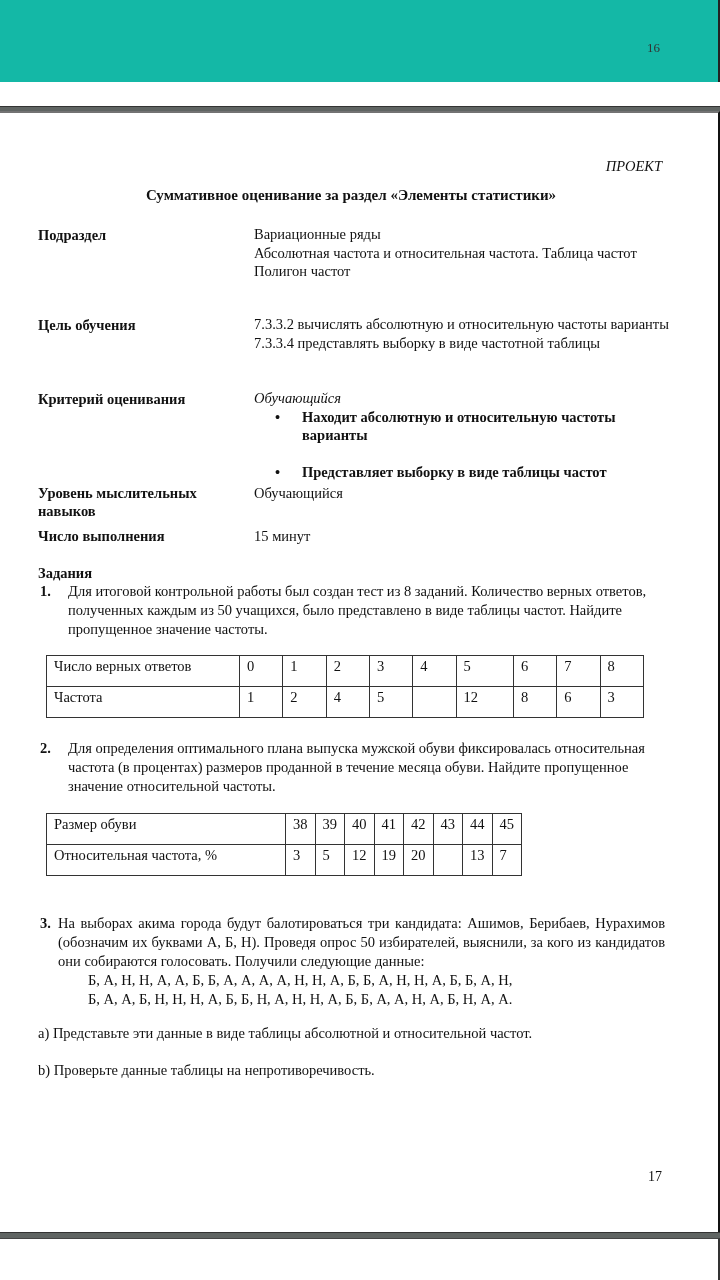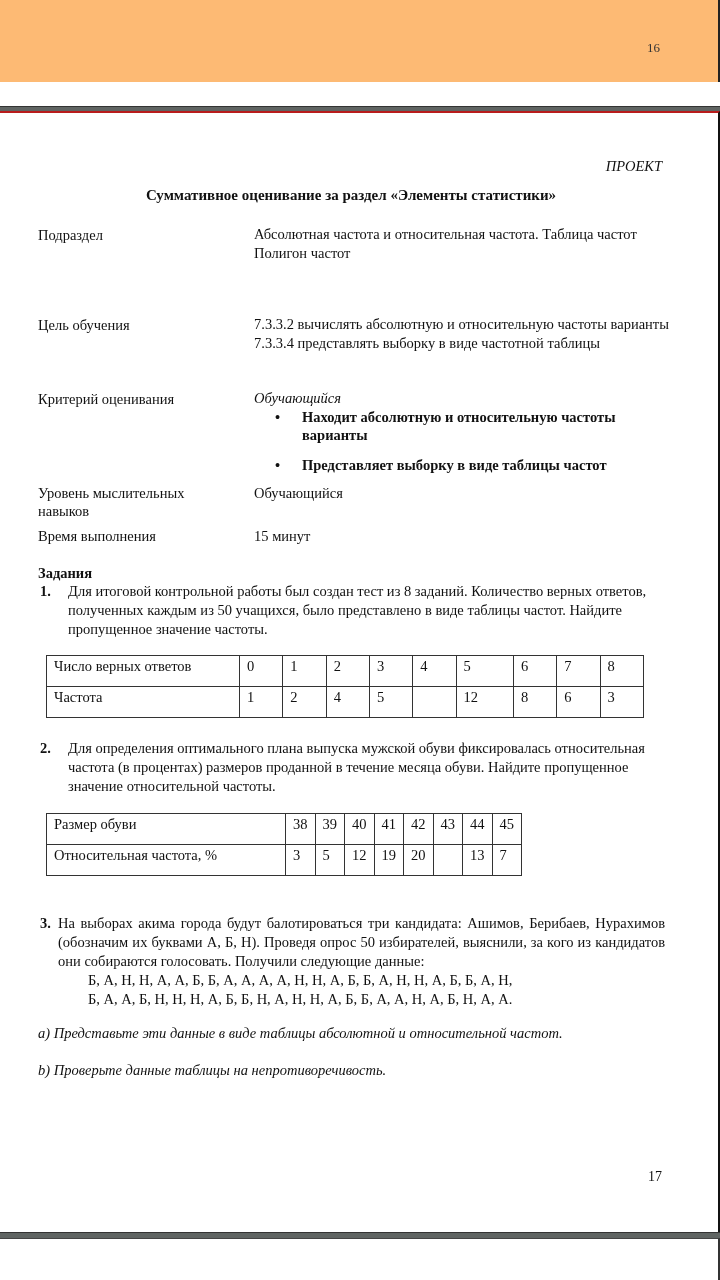--- a/index.html
+++ b/index.html
@@ -1,80 +1,81 @@
 <!DOCTYPE html>
 <html><head>
 <meta charset="utf-8">
 <style>
   html, body { margin:0; padding:0; }
   body { width:720px; height:1280px; background:#fff; position:relative; overflow:hidden;
          font-family:"Liberation Serif", serif; color:#111; font-size:14.5px; }
-  .page-top { position:absolute; left:0; top:0; width:718px; height:82px; border-right:2px solid #222; background:#fdba74; }
+  .page-top { position:absolute; left:0; top:0; width:718px; height:82px; border-right:2px solid #222; background:#14b8a6; }
   .sep { position:absolute; left:0; width:720px; height:5px; background:#5f6462; border-top:1px solid #333; border-bottom:1px solid #333; }
-  .page { position:absolute; left:0; top:111px; width:718px; height:1119px; border-top:2px solid #b91c1c; border-right:2px solid #111; border-bottom:2px solid #111; background:#fff; }
+  .page { position:absolute; left:0; top:111px; width:718px; height:1119px; border-top:2px solid #737373; border-right:2px solid #111; border-bottom:2px solid #111; background:#fff; }
   .page-bottom { position:absolute; left:0; top:1238px; width:718px; height:42px; border-right:2px solid #333; border-top:1px solid #444; background:#fff;}
   .pnum-top { position:absolute; right:58px; top:40px; font-size:13px; color:#333; }
   .abs { position:absolute; }
   .proj { right:56px; top:45px; font-style:italic; font-size:14.5px; }
   .title { left:0; width:702px; text-align:center; top:74px; font-weight:bold; font-size:15px; }
-  .lbl { left:38px; font-weight:normal; font-size:14.5px; line-height:18px; }
+  .lbl { left:38px; font-weight:bold; font-size:14.5px; line-height:18px; }
   .val { left:254px; width:420px; font-size:14.5px; line-height:18.5px; }
   .val ul { margin:0; padding:0 0 0 48px; list-style:none;font-weight:bold; }
   .val li { position:relative; padding-left:0; }
   .val li::before { content:"•"; position:absolute; left:-27px; }
   .tasks-h { left:38px; top:452px; font-weight:bold; }
   .task { left:40px; width:610px; line-height:19px; }
   .task .num { position:absolute; left:0; font-weight:bold; }
   .task .txt { display:block; margin-left:28px; }
   table.ft { position:absolute; border-collapse:collapse; font-size:14.5px; }
   table.ft td { border:1px solid #333; padding:2px 7px 11px 7px; vertical-align:top; height:17px; }
   .t3 { left:40px; width:625px; line-height:19px; text-align:justify; }
   .t3 .num { position:absolute; left:0; font-weight:bold; }
   .t3 .txt { display:block; margin-left:18px; }
   .seq { display:block; margin-left:48px; text-align:left; }
-  .q { left:38px; font-size:14.5px;font-style:italic; }
+  .q { left:38px; font-size:14.5px; }
   .pnum-bot { right:56px; top:1056px; font-size:14px; }
 </style>
 </head>
 <body>
 
 <div class="page-top">
   <span class="pnum-top">16</span>
 </div>
 <div class="sep" style="top:106px"></div>
 
 <div class="page">
   <div class="abs proj">ПРОЕКТ</div>
   <div class="abs title">Суммативное оценивание за раздел «Элементы статистики»</div>
 
   <div class="abs lbl" style="top:113px">Подраздел</div>
   <div class="abs val" style="top:112px">
+    <div>Вариационные ряды</div>
     <div>Абсолютная частота и относительная частота. Таблица частот</div>
     <div>Полигон частот</div>
   </div>
 
   <div class="abs lbl" style="top:203px">Цель обучения</div>
   <div class="abs val" style="top:202px">
     <div>7.3.3.2 вычислять абсолютную и относительную частоты варианты</div>
     <div>7.3.3.4 представлять выборку в виде частотной таблицы</div>
   </div>
 
   <div class="abs lbl" style="top:277px">Критерий оценивания</div>
   <div class="abs val" style="top:276px">
     <div style="font-style:italic">Обучающийся</div>
     <ul>
       <li>Находит абсолютную и относительную частоты варианты</li>
-      <li style="margin-top:11px">Представляет выборку в виде таблицы частот</li>
+      <li style="margin-top:18px">Представляет выборку в виде таблицы частот</li>
     </ul>
   </div>
 
   <div class="abs lbl" style="top:371px; width:190px">Уровень мыслительных навыков</div>
   <div class="abs val" style="top:371px">Обучающийся</div>
 
-  <div class="abs lbl" style="top:414px">Время выполнения</div>
+  <div class="abs lbl" style="top:414px">Число выполнения</div>
   <div class="abs val" style="top:414px">15 минут</div>
 
   <div class="abs tasks-h">Задания</div>
 
   <div class="abs task" style="top:469px">
     <span class="num">1.</span>
     <span class="txt">Для итоговой контрольной работы был создан тест из 8 заданий. Количество верных ответов, полученных каждым из 50 учащихся, было представлено в виде таблицы частот. Найдите пропущенное значение частоты.</span>
   </div>
 
   <table class="ft" style="left:46px; top:542px; width:598px">

